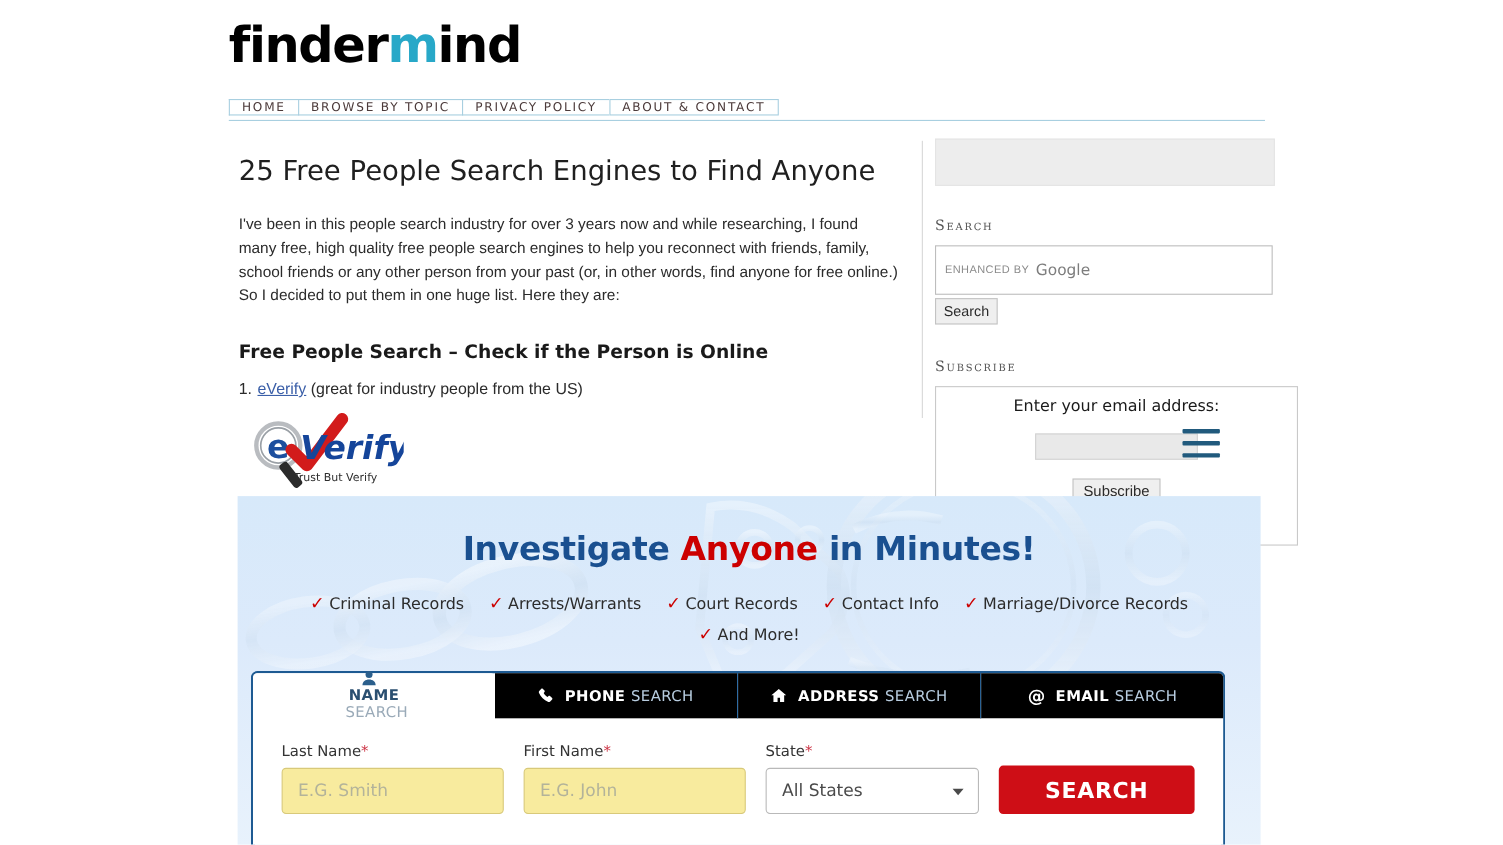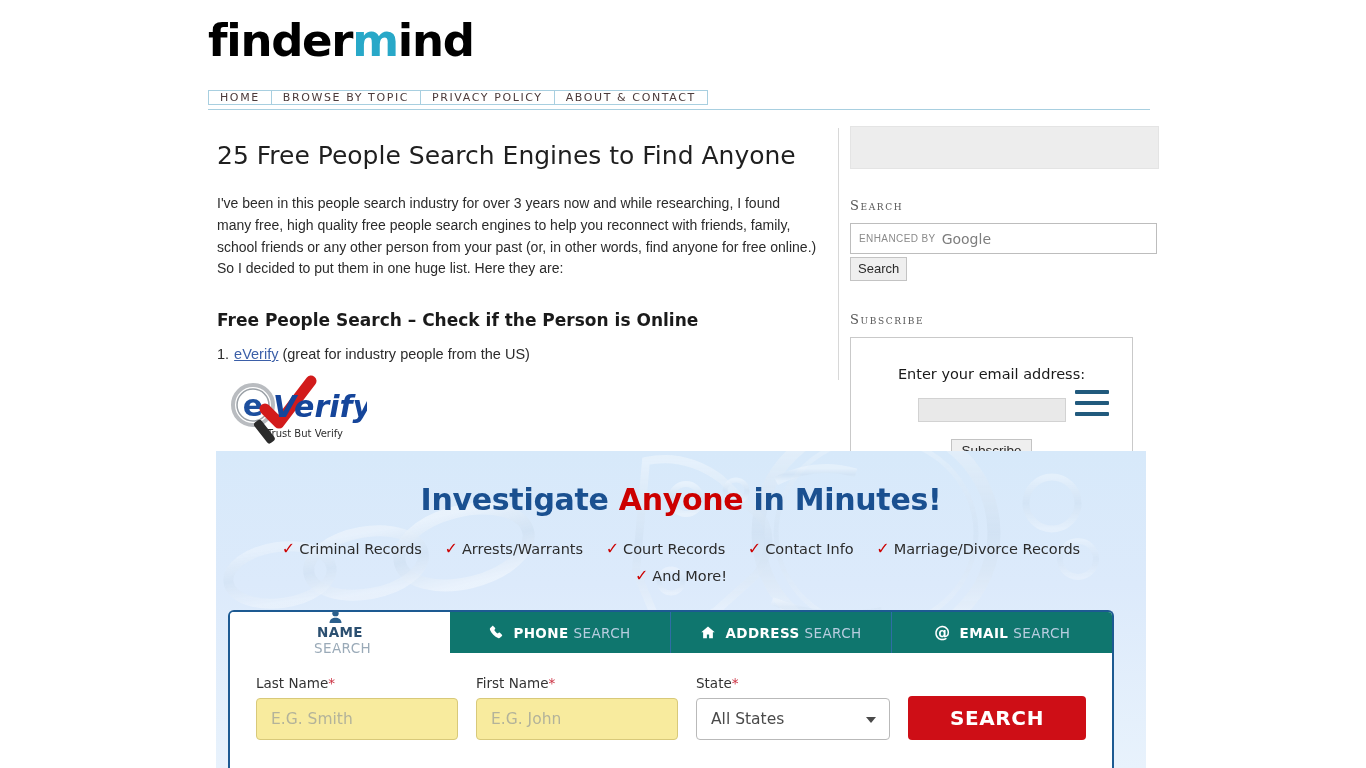--- a/index.html
+++ b/index.html
@@ -78,41 +78,41 @@
   .ad-slot {
     width: 309px; height: 43px; background: #ededed;
     border: 1px solid #e4e4e4; margin-bottom: 29px;
   }
   .widget-title {
     font-size: 13px; letter-spacing: 1.6px; color: #555555;
     font-variant: small-caps; text-transform: capitalize;
     margin: 0 0 10px 0; font-family: "DejaVu Serif", serif;
   }
   .gsc-box {
-    width: 307px; height: 31px; border: 1px solid #bdbdbd; background: #fff;
+    width: 307px; height: 45px; border: 1px solid #bdbdbd; background: #fff;
     display: flex; align-items: center; padding-left: 8px;
   }
   .gsc-hint {
     font-size: 10px; letter-spacing: .4px; color: #8a8a8a;
     text-transform: uppercase; font-family: "Liberation Sans", sans-serif;
   }
   .gsc-google {
     font-size: 14px; color: #7d7d7d; margin-left: 6px;
     font-family: "DejaVu Sans", sans-serif; letter-spacing: 0;
   }
   .gsc-submit {
     margin-top: 3px; background: #efefef; border: 1px solid #c3c3c3;
     font-size: 13px; color: #2b2b2b; padding: 3px 7px 4px 7px;
     font-family: "Liberation Sans", sans-serif; cursor: pointer;
   }
 
   .subscribe-wrap { margin-top: 31px; }
   .subscribe-box {
-    width: 283px; height: 145px; border: 1px solid #c9c9c9; background: #fff;
-    text-align: center; padding-top: 28px; position: relative;
+    width: 330px; height: 145px; border: 1px solid #c9c9c9; background: #fff;
+    text-align: center; padding-top: 10px; position: relative;
   }
   .sub-label { font-size: 14.5px; color: #1a1a1a; font-family: "DejaVu Sans", sans-serif; }
   .sub-input {
     display: block; margin: 16px auto 0 auto;
     width: 148px; height: 24px; background: #e9e9e9;
     border: 1px solid #d2d2d2;
   }
   .sub-button {
     margin: 17px auto 0 auto; display: block;
     background: #efefef; border: 1px solid #c3c3c3;
@@ -160,21 +160,21 @@
   .sw {
     position: absolute; left: 228px; top: 610px;
     width: 886px; height: 158px;
     border: 2px solid #1d5a92; border-bottom: none;
     background: #ffffff; border-radius: 6px 6px 0 0;
     z-index: 5;
   }
   .sw-tabs { display: flex; height: 41px; }
   .sw-tab {
     flex: 1; display: flex; align-items: center; justify-content: center;
-    background: #0f766e; color: #ffffff;
+    background: #000000; color: #ffffff;
     font-size: 13.5px; font-weight: 700; letter-spacing: .4px;
     border-right: 1px solid #2f6da5; cursor: pointer;
     font-family: "DejaVu Sans", sans-serif;
     position: relative;
   }
   .sw-tab:first-child { border-radius: 4px 0 0 0; flex-direction: column; }
   .sw-tab:last-child { border-right: none; border-radius: 0 4px 0 0; }
   .sw-tab .dim { font-weight: 400; color: #b8cde0; margin-left: 5px; }
   .sw-tab.active {
     background: #ffffff; color: #2b4f70; border-right: none;

